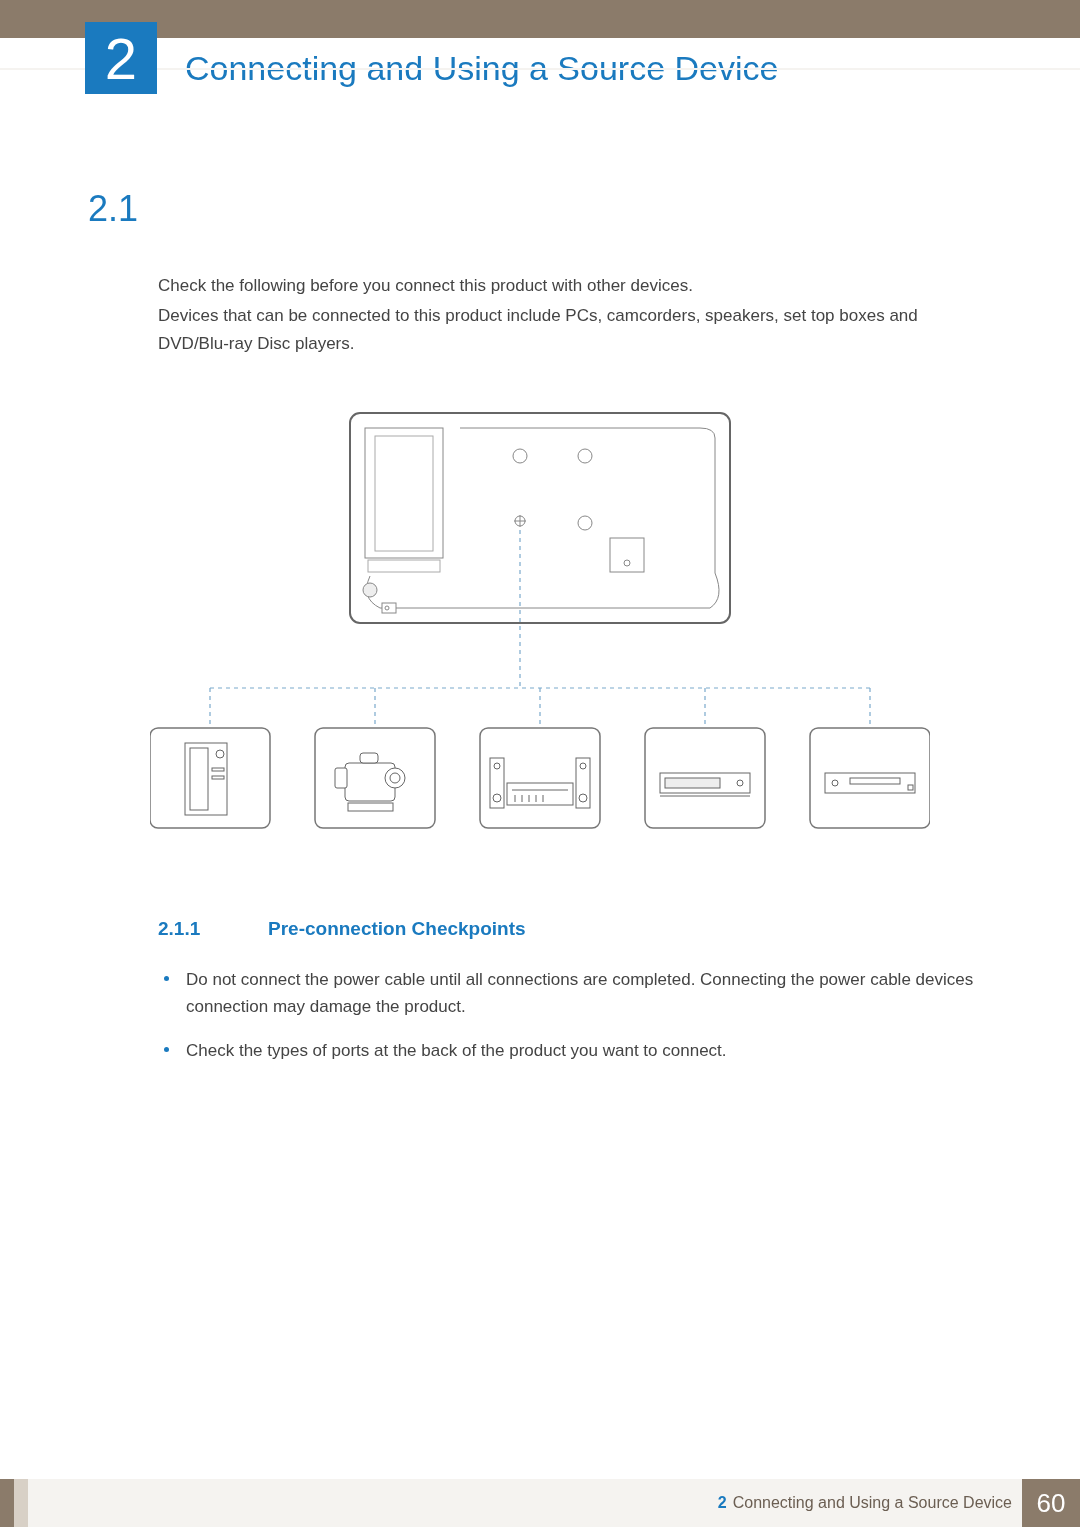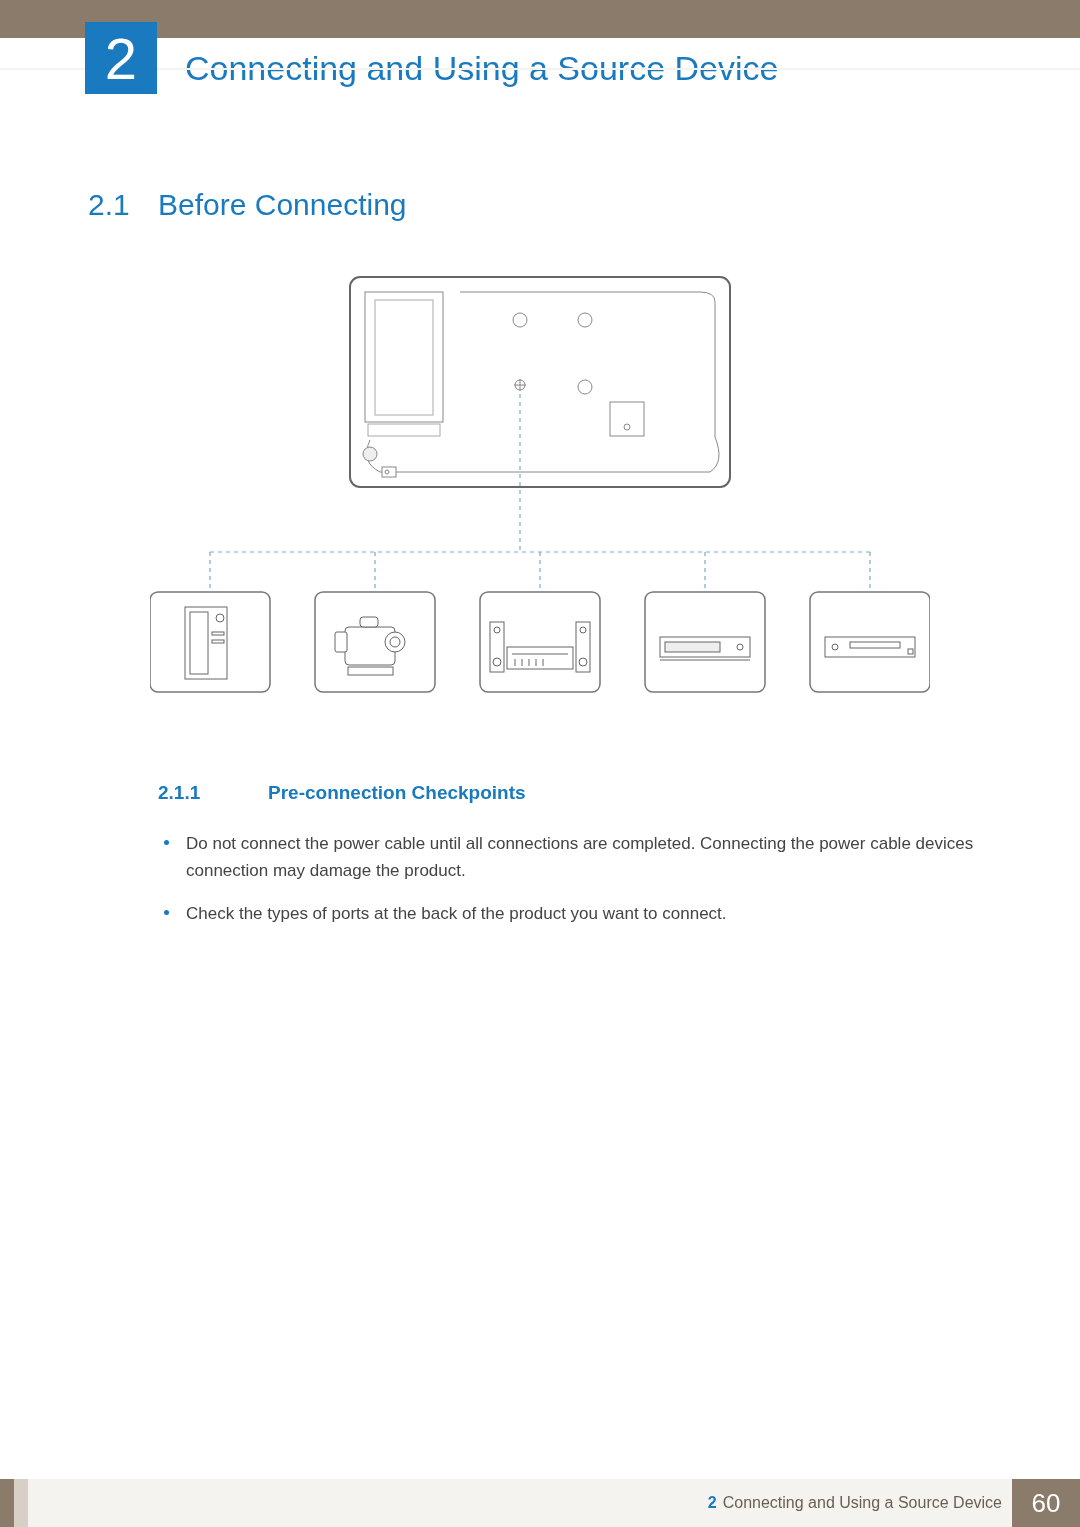--- a/index.html
+++ b/index.html
@@ -6,21 +6,21 @@
 body { font-family:Arial,Helvetica,sans-serif; background:#fff; width:1080px; height:1527px; position:relative; color:#333; }
 
 .top-bar { height:38px; background:#8b7b6a; width:100%; }
 .header { position:relative; height:60px; display:flex; align-items:center; }
 .chap-badge { width:72px; height:72px; background:#1a7abf; color:#fff; display:flex; align-items:center; justify-content:center; font-size:58px; font-weight:300; margin-left:85px; margin-top:-20px; position:relative; z-index:2; }
 .chap-title { font-size:34px; color:#1a7abf; font-weight:400; margin-left:28px; }
 .head-rule { position:absolute; left:0; right:0; top:30px; height:2px; background:#f5f3f0; z-index:0; }
 
 .content { padding:90px 88px 0 88px; }
 .section-h { display:flex; align-items:baseline; margin-bottom:42px; }
-.sec-num { color:#1a7abf; font-size:30px; font-weight:400; width:70px; }
+.sec-num { color:#1a7abf; font-size:36px; font-weight:400; width:70px; }
 .sec-title { color:#1a7abf; font-size:30px; font-weight:400; }
 .intro { margin-left:70px; font-size:17px; line-height:1.65; color:#444; margin-bottom:50px; }
 .intro p { margin-bottom:2px; }
 
 .diagram { display:flex; justify-content:center; margin:0 auto 60px; width:780px; }
 .diagram svg { width:780px; height:450px; }
 
 .subsec-h { margin-left:70px; display:flex; align-items:center; margin-bottom:26px; }
 .sub-num { color:#1a7abf; font-size:19px; font-weight:700; width:62px; }
 .sub-title { color:#1a7abf; font-size:19px; font-weight:700;margin-left:48px; }
@@ -28,41 +28,42 @@
 .bullets { margin-left:70px; list-style:none; }
 .bullets li { font-size:17px; line-height:1.6; color:#444; margin-bottom:16px; padding-left:28px; position:relative; }
 .bullets li::before { content:""; position:absolute; left:6px; top:10px; width:5px; height:5px; background:#1a7abf; border-radius:50%; }
 
 .footer { position:absolute; bottom:0; left:0; right:0; height:48px; display:flex; align-items:stretch; }
 .foot-stripe { width:14px; background:#8b7b6a; }
 .foot-accent { width:14px; background:#d8d0c6; }
 .foot-spacer { flex:1; background:#f5f3f0; }
 .foot-text { background:#f5f3f0; display:flex; align-items:center; padding-right:10px; font-size:16px; color:#6b5e52; }
 .foot-chnum { color:#1a7abf; margin-right:6px; font-weight:700; }
-.foot-page { width:68px; background:#8b7b6a; color:#fff; display:flex; align-items:center; justify-content:center; font-size:26px; }
+.foot-page { width:58px; background:#8b7b6a; color:#fff; display:flex; align-items:center; justify-content:center; font-size:26px; }
 </style>
 </head>
 <body>
 
 <div class="top-bar"></div>
 
 <div class="header">
   <div class="head-rule"></div>
   <div class="chap-badge">2</div>
   <div class="chap-title">Connecting and Using a Source Device</div>
 </div>
 
 <div class="content">
 
   <div class="section-h">
     <span class="sec-num">2.1</span>
-    <span class="sec-title">Before Connecting</span>
   </div>
 
   <div class="intro">
+    <p>Check the following before you connect this product with other devices.</p>
+    <p>Devices that can be connected to this product include PCs, camcorders, speakers, set top boxes and DVD/Blu-ray Disc players.</p>
   </div>
 
   <div class="diagram">
     <svg viewBox="0 0 780 450">
 
       <g>
         <rect x="200" y="5" width="380" height="210" rx="10" fill="#fff" stroke="#666" stroke-width="2"></rect>
         <rect x="215" y="20" width="78" height="130" fill="#fff" stroke="#888" stroke-width="1"></rect>
         <rect x="225" y="28" width="58" height="115" fill="#fff" stroke="#aaa" stroke-width="1"></rect>
         <rect x="218" y="152" width="72" height="12" fill="#fff" stroke="#aaa"></rect>

